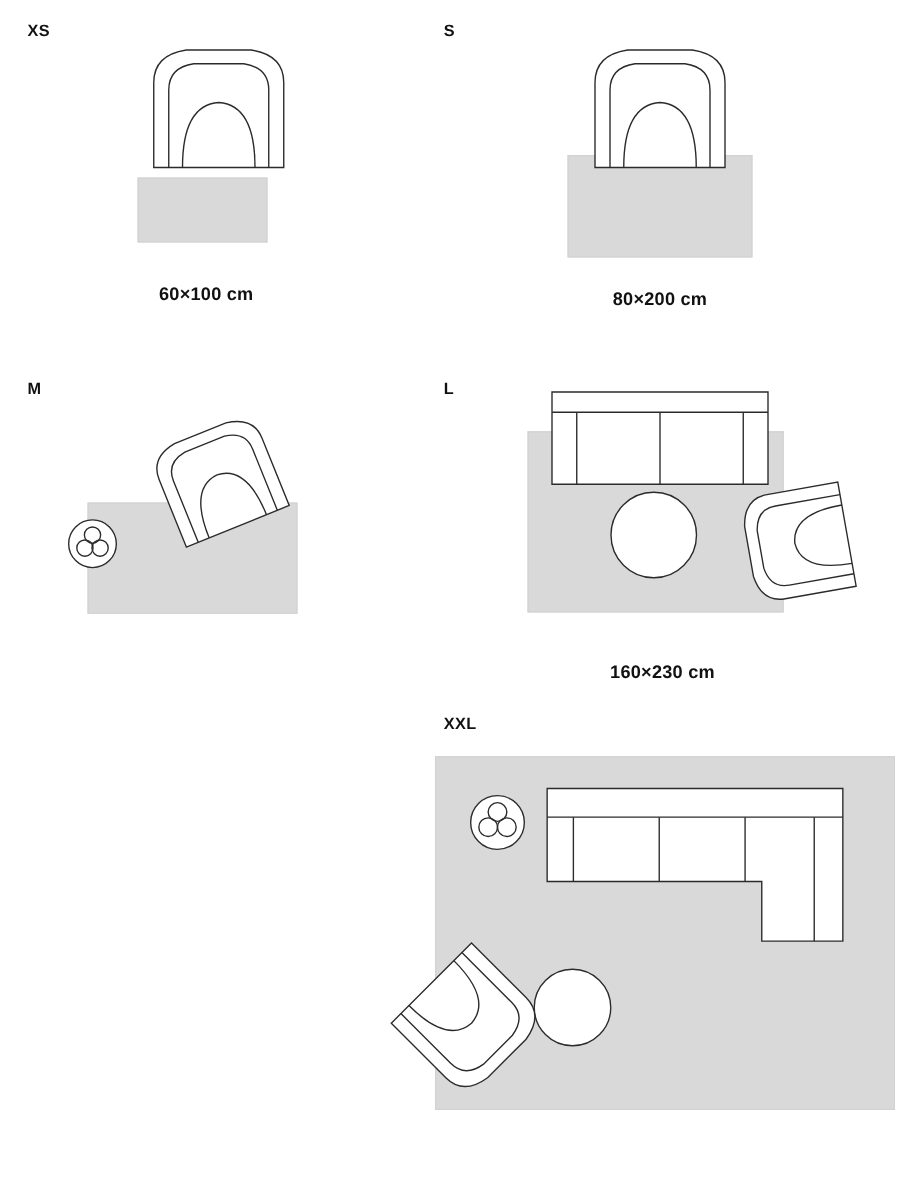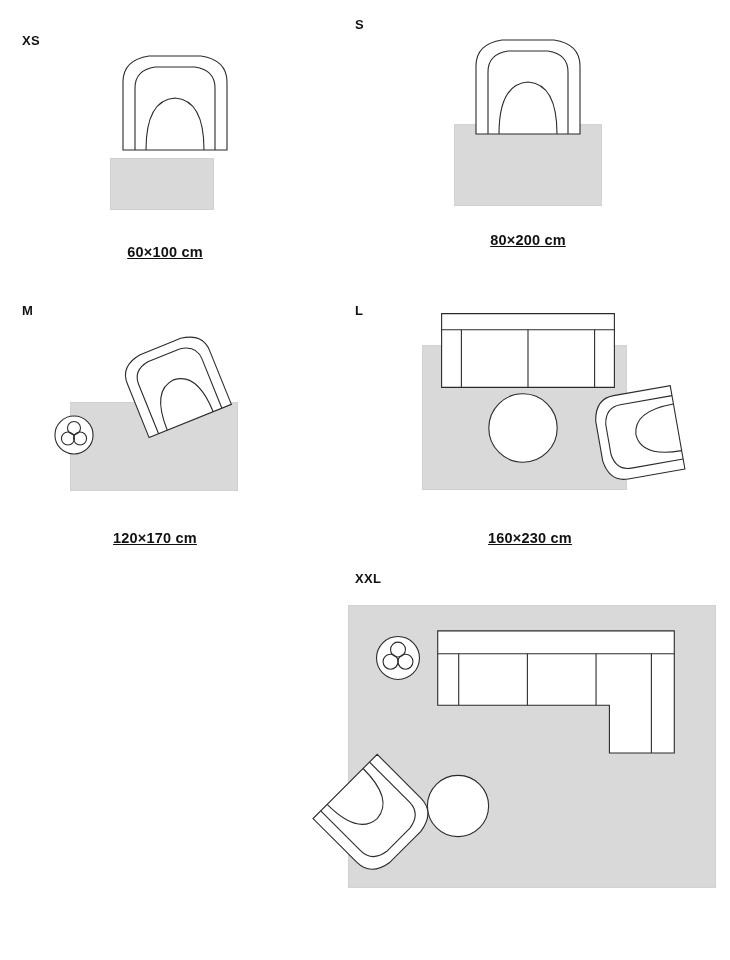--- a/index.html
+++ b/index.html
@@ -29,21 +29,20 @@
     letter-spacing: 0.3px;
     color: #111111;
   }
   .dim-label {
     font-size: 14.5px;
     font-weight: bold;
     letter-spacing: 0.2px;
     color: #111111;
     text-align: center;
     white-space: nowrap;
-    text-decoration: underline;
   }
   .stage {
     position: absolute;
   }
   
   .rug {
     position: absolute;
     background: #d9d9d9;
     border: 1px solid #d2d2d2;
     box-sizing: border-box;
@@ -60,21 +59,21 @@
   }
   svg.ov .nofill {
     fill: none;
   }
 </style>
 </head>
 <body>
 
 <div class="sheet">
 
-  <div class="cell" style="left:0;top:0;width:330px;height:270px;margin-top:16px;">
+  <div class="cell" style="left:0;top:0;width:330px;height:270px;">
     <div class="size-label" style="position:absolute;left:22px;top:17px;">XS</div>
 
     <div class="stage" style="left:0;top:0;width:330px;height:210px;">
 
       <div class="rug" style="left:110px;top:142px;width:104px;height:52px;"></div>
 
       <svg class="ov" viewBox="0 0 140 110" style="left:105px;top:32px;width:140px;height:110px;">
         <path d="M18 102 L18 34 Q18 12 44 8 L96 8 Q122 12 122 34 L122 102 Z"></path>
         <path class="nofill" d="M30 102 L30 40 Q30 22 50 19 L90 19 Q110 22 110 40 L110 102"></path>
         <path class="nofill" d="M41 102 Q41 52 70 50 Q99 52 99 102"></path>
@@ -115,21 +114,20 @@
 
       <svg class="ov" viewBox="0 0 60 60" style="left:48px;top:419px;width:0;height:0;"></svg>
       <svg class="ov" viewBox="0 0 60 60" style="left:48px;top:124px;width:52px;height:52px;">
         <circle cx="30" cy="30" r="22"></circle>
         <circle class="nofill" cx="30" cy="22" r="7.5"></circle>
         <circle class="nofill" cx="23" cy="34" r="7.5"></circle>
         <circle class="nofill" cx="37" cy="34" r="7.5"></circle>
       </svg>
     </div>
 
-    <div class="dim-label" style="position:absolute;left:45px;top:245px;width:220px;">120×170 cm</div>
   </div>
 
   <div class="cell" style="left:330px;top:285px;width:400px;height:285px;">
     <div class="size-label" style="position:absolute;left:25px;top:18px;">L</div>
 
     <div class="stage" style="left:0;top:0;width:400px;height:230px;">
       <div class="rug" style="left:92px;top:60px;width:205px;height:145px;"></div>
 
       <svg class="ov" viewBox="0 0 200 90" style="left:108px;top:25px;width:180px;height:81px;">
         <rect x="4" y="4" width="192" height="82"></rect>

